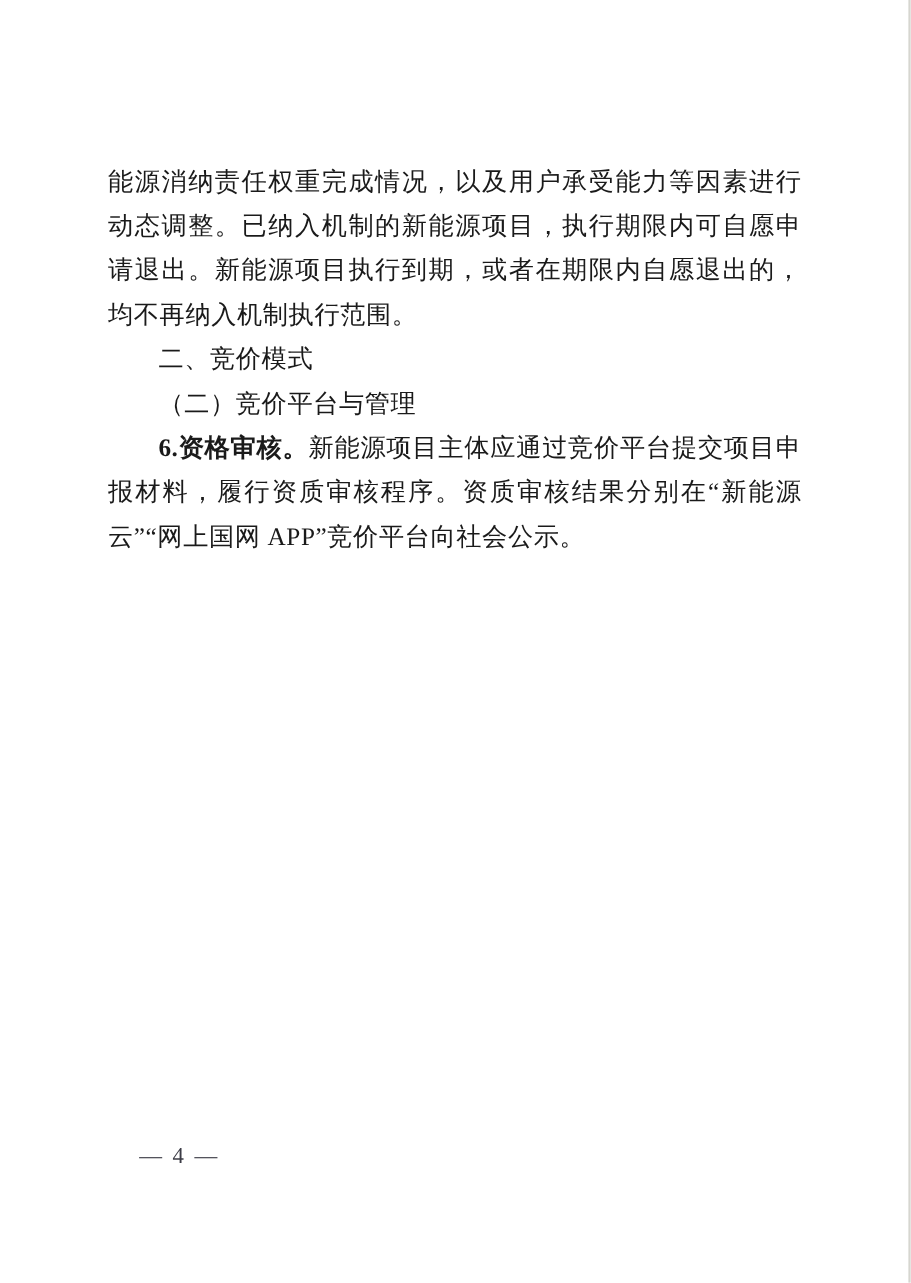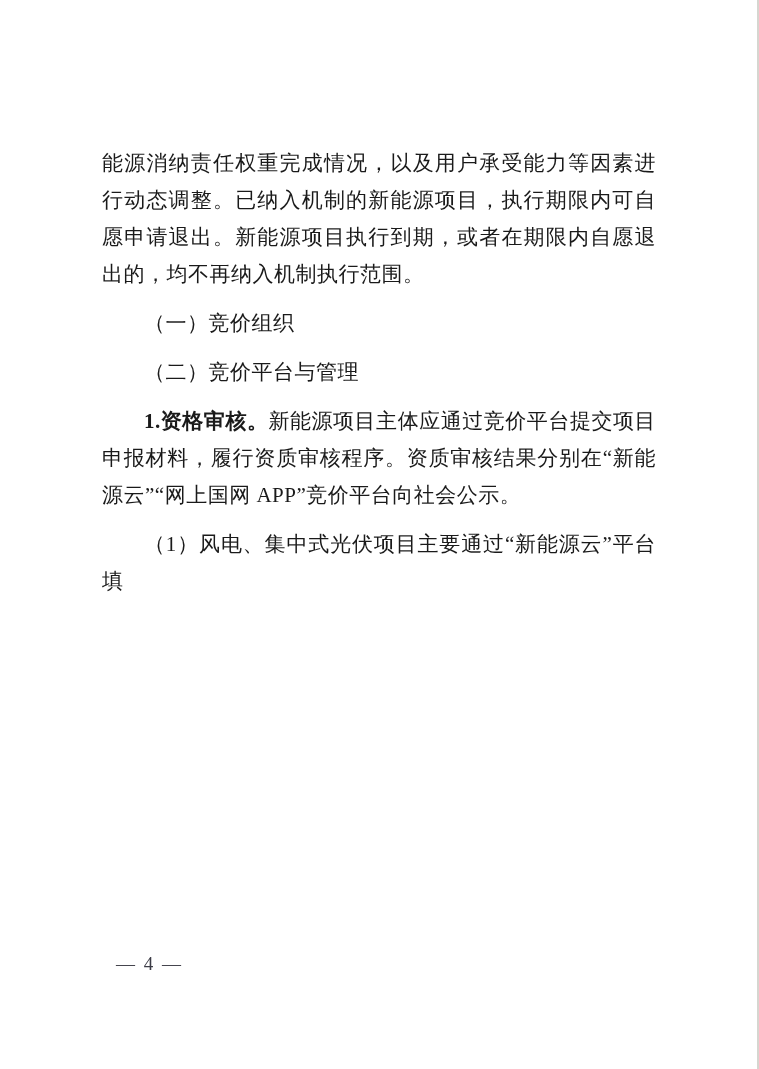--- a/index.html
+++ b/index.html
@@ -20,21 +20,21 @@
   }
   .content {
     position: absolute;
     left: 90px;
     top: 133px;
     width: 578px;
   }
   .content p,
   .content h2,
   .content h3 {
-    margin: 12px;
+    margin: 0;
     padding: 0;
     font-size: 21px;
     line-height: 37px;
     font-weight: normal;
     text-align: justify;
     letter-spacing: 0.5px;
   }
   .indent {
     text-indent: 2em;
   }
@@ -62,27 +62,26 @@
   }
 </style>
 </head>
 <body>
 
 <div class="page">
   <div class="content">
 
     <p class="body-text">能源消纳责任权重完成情况，以及用户承受能力等因素进行动态调整。已纳入机制的新能源项目，执行期限内可自愿申请退出。新能源项目执行到期，或者在期限内自愿退出的，均不再纳入机制执行范围。</p>
 
+    <h2 class="h-main indent">二、竞价模式</h2>
 
-    <h3 class="h-sub indent">（一）竞价组织</h3>
 
 
     <h3 class="h-sub indent">（二）竞价平台与管理</h3>
 
 
-    <p class="body-text indent"><span class="lead-bold">1.资格审核。</span><span>新能源项目主体应通过竞价平台提交项目申报材料，履行资质审核程序。资质审核结果分别在“新能源云”“网上国网 APP”竞价平台向社会公示。</span></p>
+    <p class="body-text indent"><span class="lead-bold">6.资格审核。</span><span>新能源项目主体应通过竞价平台提交项目申报材料，履行资质审核程序。资质审核结果分别在“新能源云”“网上国网 APP”竞价平台向社会公示。</span></p>
 
-    <p class="body-text indent">（1）风电、集中式光伏项目主要通过“新能源云”平台填</p>
 
   </div>
 
   <div class="page-footer">— 4 —</div>
 </div>
 
 </body></html>

